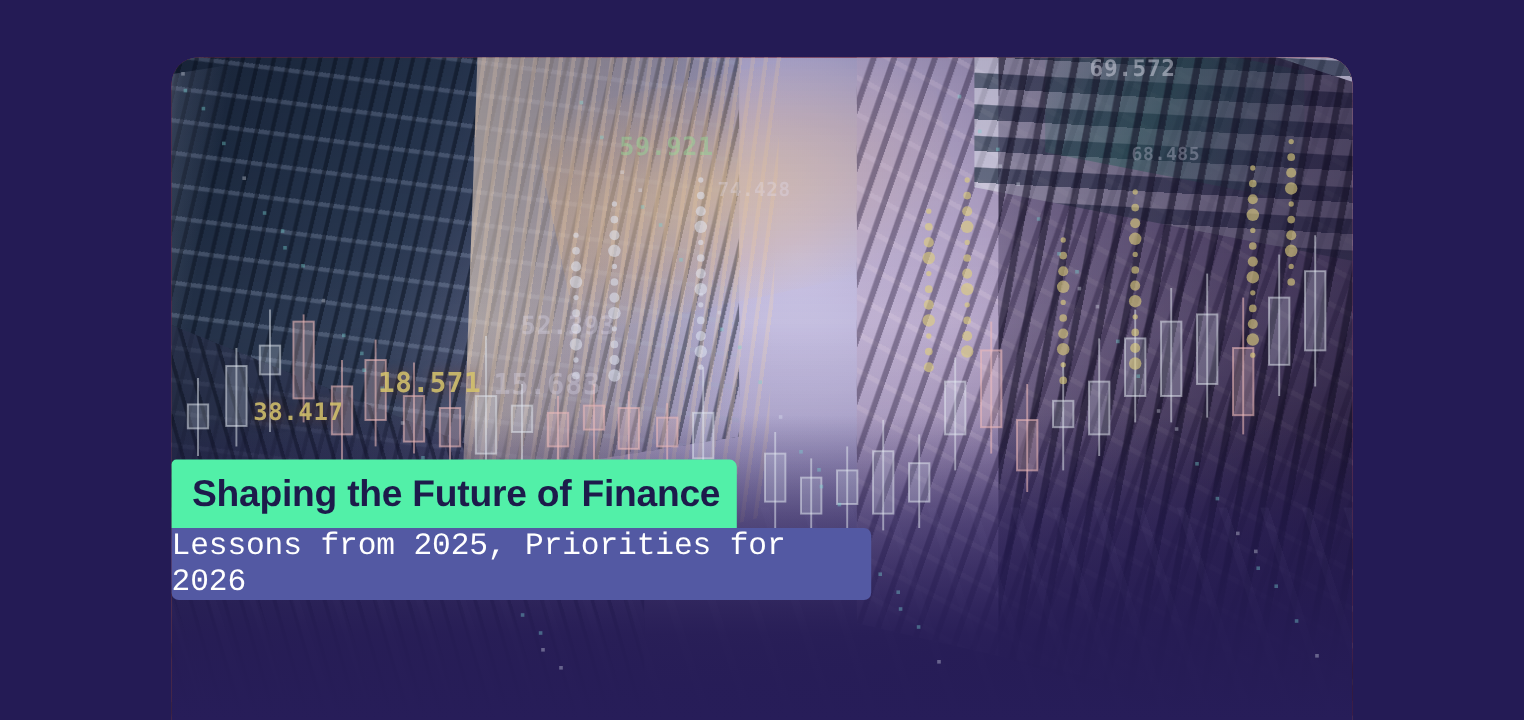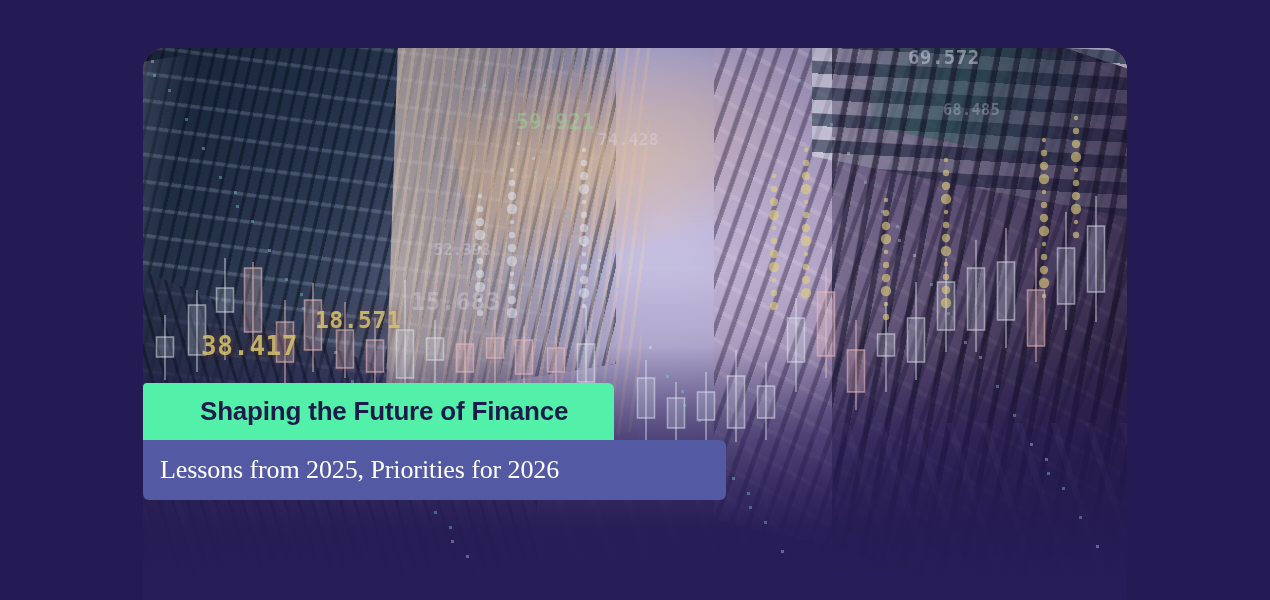--- a/index.html
+++ b/index.html
@@ -193,58 +193,56 @@
     position:absolute;
     font-family:"DejaVu Sans Mono", monospace;
     font-weight:700;
     letter-spacing:.5px;
     white-space:nowrap;
     line-height:1;
   }
   .ticker.gold  { color:rgba(214,196,108,0.86); text-shadow:0 0 10px rgba(120,60,40,0.55);text-align:center; }
   .ticker.green { color:rgba(150,214,150,0.50); }
   .ticker.pale  { color:rgba(232,232,244,0.46); }
-  .ticker.faint { color:rgba(228,224,244,0.30); }
+  .ticker.faint { color:rgba(228,224,244,0.30);margin-top:18px; }
 
   
   #headline-block { position:absolute; left:0; top:0; }
 
   #band-title {
     position:absolute;
     left:143px; top:383px;
     width:471px; height:57px;
     background:#52f0a8;
     border-radius:4px 6px 0 0;
     display:flex; align-items:center;
   }
   #band-title .txt {
     padding-left:17px;
-    font-size:26px;
+    font-size:31px;
     font-weight:700;
     color:#1d1b4b;
     letter-spacing:-0.2px;
     font-family:"Liberation Sans", sans-serif;
-    margin-left:40px;
   }
 
   #band-sub {
     position:absolute;
     left:143px; top:440px;
     width:583px; height:60px;
     background:#5359a3;
     border-radius:0 6px 6px 6px;
     display:flex; align-items:center;
   }
   #band-sub .txt {
-    padding-left:17px;
     font-size:26px;
     font-weight:400;
     color:#ffffff;
     letter-spacing:-0.1px;
-    font-family:Liberation Serif, serif;
+    font-family:Liberation Mono, monospace;
   }
 </style>
 </head>
 <body>
 
 <div id="stage">
 
   <div id="hero-card">
 
     <div class="photo-base"></div>
@@ -581,24 +579,24 @@
             <rect x="689" y="89" width="3" height="3" fill="rgba(226,232,244,0.35)"></rect>
           </g>
         </svg>
     </div>
 
     <div id="ticker-layer">
         <div class="ticker pale" style="left: 765px; top: 0px; font-size: 19px;">69.572</div>
         <div class="ticker faint" style="left: 800px; top: 55px; font-size: 15px;">68.485</div>
         <div class="ticker green" style="left: 373px; top: 64px; font-size: 21px;">59.921</div>
         <div class="ticker faint" style="left: 455px; top: 84px; font-size: 16px;">74.428</div>
-        <div class="ticker faint" style="left: 291px; top: 195px; font-size: 15px; text-align: center;">52.393</div>
+        <div class="ticker faint" style="left: 291px; top: 195px; font-size: 21px; text-align: center;">52.393</div>
         <div class="ticker faint" style="left: 268px; top: 242px; font-size: 24px;">15.683</div>
         <div class="ticker gold" style="left: 172px; top: 261px; font-size: 23px;">18.571</div>
-        <div class="ticker gold" style="left: 58px; top: 285px; font-size: 26px;">38.417</div>
+        <div class="ticker gold" style="left: 68px; top: 285px; font-size: 20px;">38.417</div>
       </div>
 
   </div>
 
   <div id="headline-block">
     <div id="band-title">
       <span class="txt">Shaping the Future of Finance</span>
     </div>
     <div id="band-sub">
       <span class="txt">Lessons from 2025, Priorities for 2026</span>

